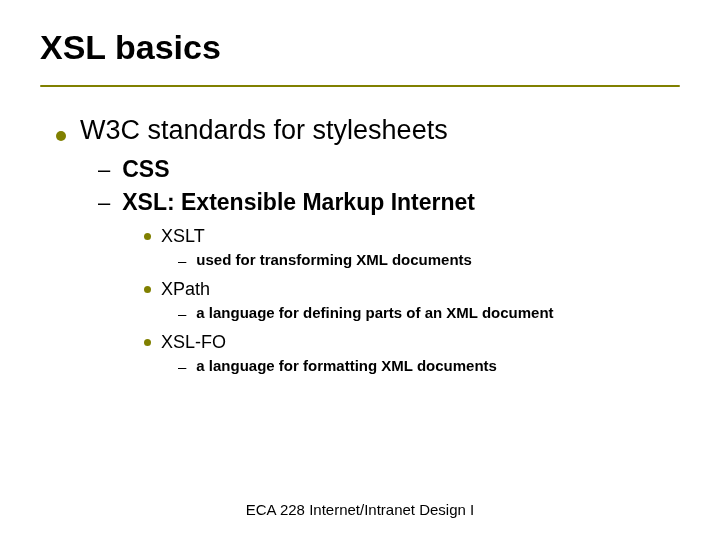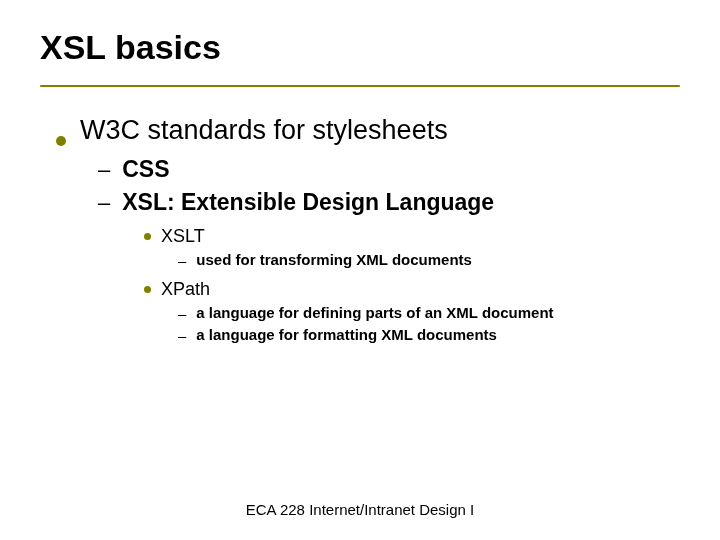--- a/index.html
+++ b/index.html
@@ -2,21 +2,21 @@
 <html><head>
 <meta charset="utf-8">
 <style>
   * { margin: 0; padding: 0; box-sizing: border-box; border-radius: 23px; }
   html, body { width: 720px; height: 540px; background: #fff; font-family: Arial, Helvetica, sans-serif; color: #000; }
   .slide { position: relative; width: 720px; height: 540px; padding: 0; }
   .title-wrap { padding: 28px 40px 8px 40px; }
   .title { font-size: 34px; font-weight: bold; }
   .rule { margin: 10px 40px 0 40px; border: none; border-top: 2px solid #808000; }
   .content { padding: 16px 40px 0 56px; }
-  .l1 { display: flex; align-items: flex-end; margin-top: 12px; }
+  .l1 { display: flex; align-items: center; margin-top: 12px; }
   .l1 .bullet { width: 10px; height: 10px; border-radius: 50%; background: #808000; margin-top: 11px; margin-right: 14px; flex: 0 0 auto; }
   .l1 .txt { font-size: 27px; }
   .l2-group { margin-left: 42px; margin-top: 10px; }
   .l2 { display: flex; align-items: flex-start; margin-top: 6px; }
   .l2 .dash { font-size: 22px; margin-right: 12px; margin-top: 1px; color: #000; }
   .l2 .txt { font-size: 23px; font-weight: bold; }
   .l3-group { margin-left: 46px; margin-top: 8px; }
   .l3 { display: flex; align-items: flex-start; margin-top: 10px; }
   .l3 .bullet { width: 7px; height: 7px; border-radius: 50%; background: #808000; margin-top: 7px; margin-right: 10px; flex: 0 0 auto; }
   .l3 .txt { font-size: 18px; }
@@ -45,21 +45,21 @@
 
     <div class="l2-group">
 
       <div class="l2">
         <span class="dash">–</span>
         <span class="txt">CSS</span>
       </div>
 
       <div class="l2">
         <span class="dash">–</span>
-        <span class="txt">XSL: Extensible Design Language</span>
+        <span class="txt">XSL: Extensible Markup Internet</span>
       </div>
 
       <div class="l3-group">
 
         <div class="l3">
           <span class="bullet"></span>
           <span class="txt">XSLT</span>
         </div>
         <div class="l4-group">
           <div class="l4">
@@ -72,20 +72,24 @@
           <span class="bullet"></span>
           <span class="txt">XPath</span>
         </div>
         <div class="l4-group">
           <div class="l4">
             <span class="dash">–</span>
             <span class="txt">a language for defining parts of an XML document</span>
           </div>
         </div>
 
+        <div class="l3">
+          <span class="bullet"></span>
+          <span class="txt">XSL-FO</span>
+        </div>
         <div class="l4-group">
           <div class="l4">
             <span class="dash">–</span>
             <span class="txt">a language for formatting XML documents</span>
           </div>
         </div>
 
       </div>
 
     </div>

